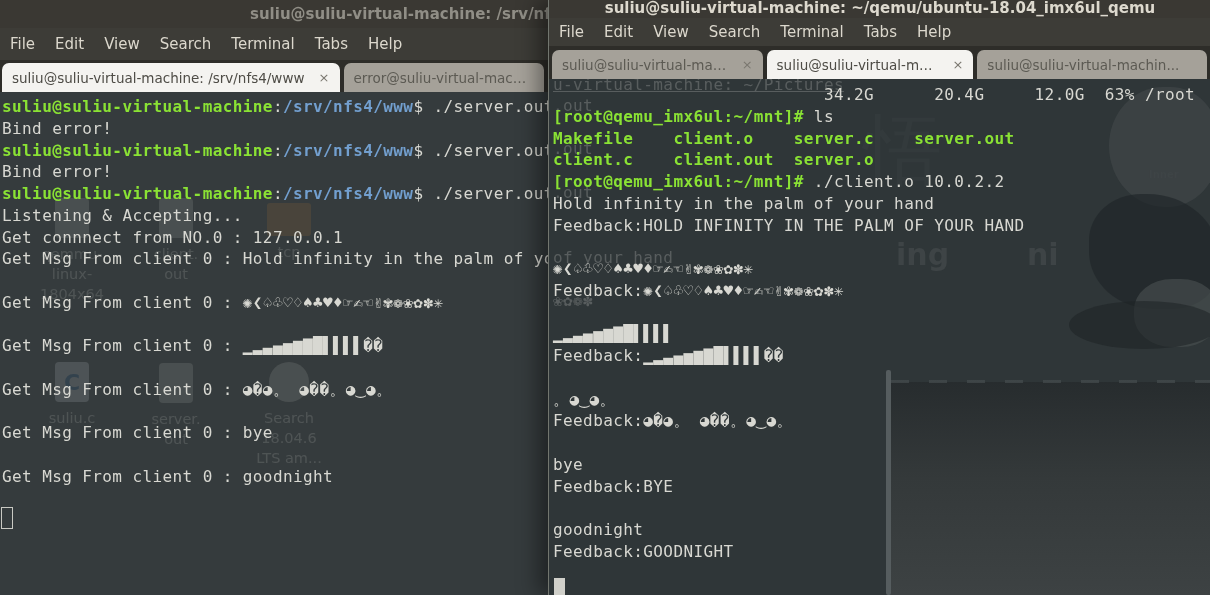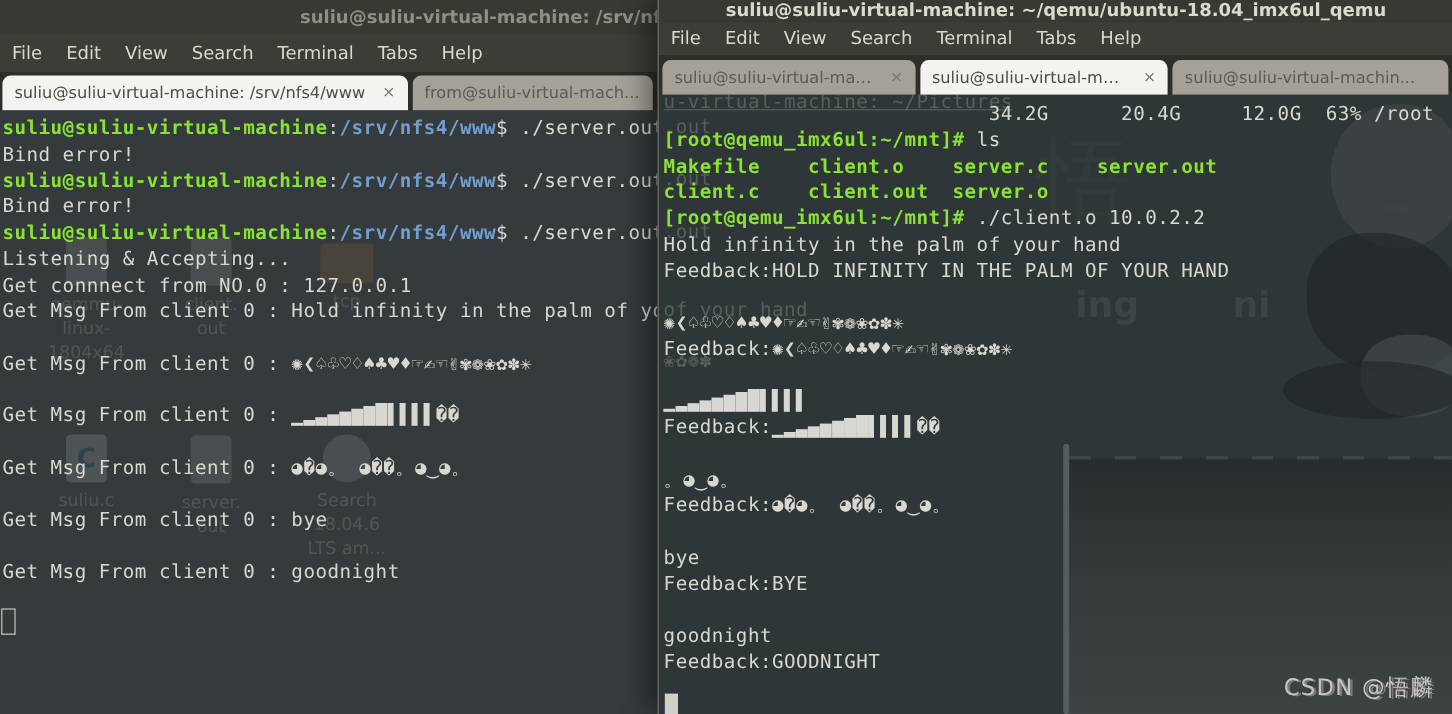--- a/index.html
+++ b/index.html
@@ -61,21 +61,21 @@
       <span class="mi">Terminal</span>
       <span class="mi">Tabs</span>
       <span class="mi">Help</span>
     </div>
   <div class="tabbar" style="top:60px;height:32px;padding-left:2px" id="ltabs">
       <div class="tab active" style="width: 352px;">
         <span class="lbl">suliu@suliu-virtual-machine: /srv/nfs4/www</span>
         <span class="x">×</span>
       </div>
       <div class="tab inactive" style="width: 200px;">
-        <span class="lbl">from@suliu-virtual-mach...</span>
+        <span class="lbl">error@suliu-virtual-mach...</span>
       </div>
     </div>
   <div class="tbody" style="top:92px;background:#353b3d">
     <div id="licons" style="position:absolute;inset:0">
         <div class="dicon doc" style="left: 27px; top: 106px; width: 90px;">
           <div class="glyph"></div>
           <div class="lab">
             <div>qemmu-</div>
             <div>linux-</div>
             <div>1804x64</div>
@@ -165,15 +165,14 @@
         <div class="ghost" style="left: 4px; top: -4px; text-decoration: underline;">u-virtual-machine: ~/Pictures</div>
         <div class="ghost" style="left: 4px; top: 17px;">.out</div>
         <div class="ghost" style="left: 4px; top: 60px;">.out</div>
         <div class="ghost" style="left: 4px; top: 104px;">.out</div>
         <div class="ghost" style="left: 4px; top: 169px;">of your hand</div>
         <div class="ghost" style="left: 4px; top: 212px;">❀✿❁✽</div>
       </div>
     <div class="term" id="rterm" style="padding:5px 0 0 4px"><div class="tline"><span class="c-txt">                           34.2G      20.4G     12.0G  63% /root</span></div><div class="tline"><span class="c-user">[root@qemu_imx6ul:~/mnt]# </span><span class="c-txt">ls</span></div><div class="tline"><span class="c-files">Makefile    client.o    server.c    server.out</span></div><div class="tline"><span class="c-files">client.c    client.out  server.o</span></div><div class="tline"><span class="c-user">[root@qemu_imx6ul:~/mnt]# </span><span class="c-txt">./client.o 10.0.2.2</span></div><div class="tline"><span class="c-txt">Hold infinity in the palm of your hand</span></div><div class="tline"><span class="c-txt">Feedback:HOLD INFINITY IN THE PALM OF YOUR HAND</span></div><div class="tline">&nbsp;</div><div class="tline"><span class="c-txt">✺❮♤♧♡♢♠♣♥♦☞✍☜✌✾❁❀✿✽✳</span></div><div class="tline"><span class="c-txt">Feedback:✺❮♤♧♡♢♠♣♥♦☞✍☜✌✾❁❀✿✽✳</span></div><div class="tline">&nbsp;</div><div class="tline"><span class="c-txt">▁▂▃▄▅▆▇█▌▌▌▌</span></div><div class="tline"><span class="c-txt">Feedback:▁▂▃▄▅▆▇█▌▌▌▌��</span></div><div class="tline">&nbsp;</div><div class="tline"><span class="c-txt">。◕‿◕。</span></div><div class="tline"><span class="c-txt">Feedback:◕�◕。 ◕��。◕‿◕。</span></div><div class="tline">&nbsp;</div><div class="tline"><span class="c-txt">bye</span></div><div class="tline"><span class="c-txt">Feedback:BYE</span></div><div class="tline">&nbsp;</div><div class="tline"><span class="c-txt">goodnight</span></div><div class="tline"><span class="c-txt">Feedback:GOODNIGHT</span></div><div class="tline">&nbsp;</div></div>
     <div class="scrollbar" style="left:337px;top:291px;height:225px"></div>
     <div class="cursor-block" style="left:5px;top:499px"></div>
-    <div class="watermark">CSDN @悟麟</div>
   </div>
 </div>
 
 </body></html>

